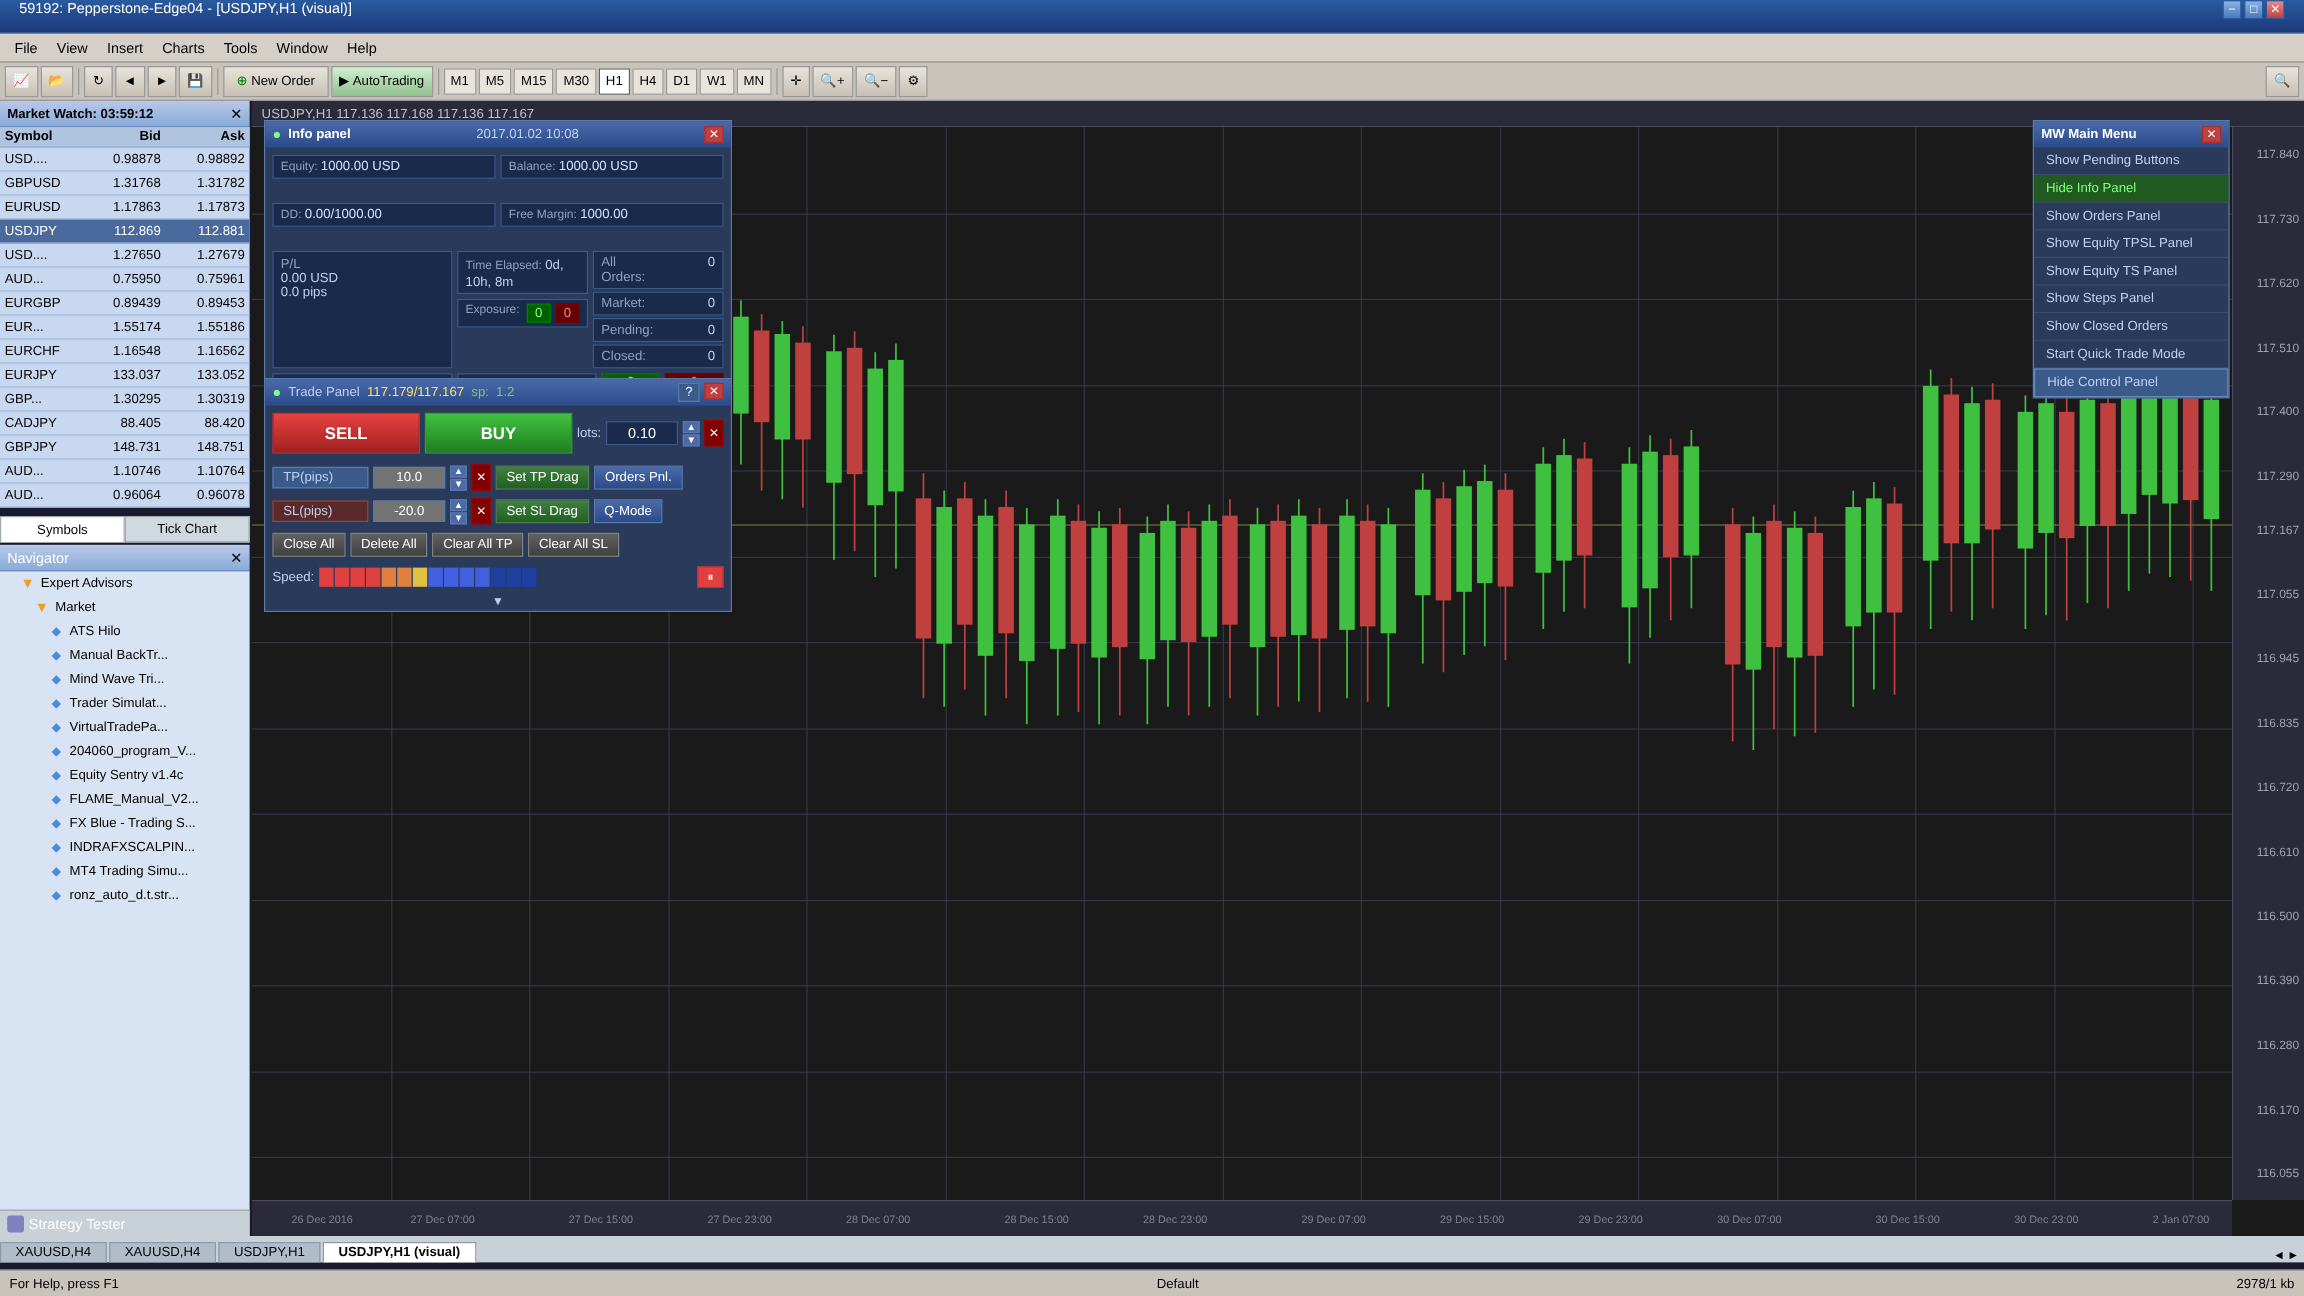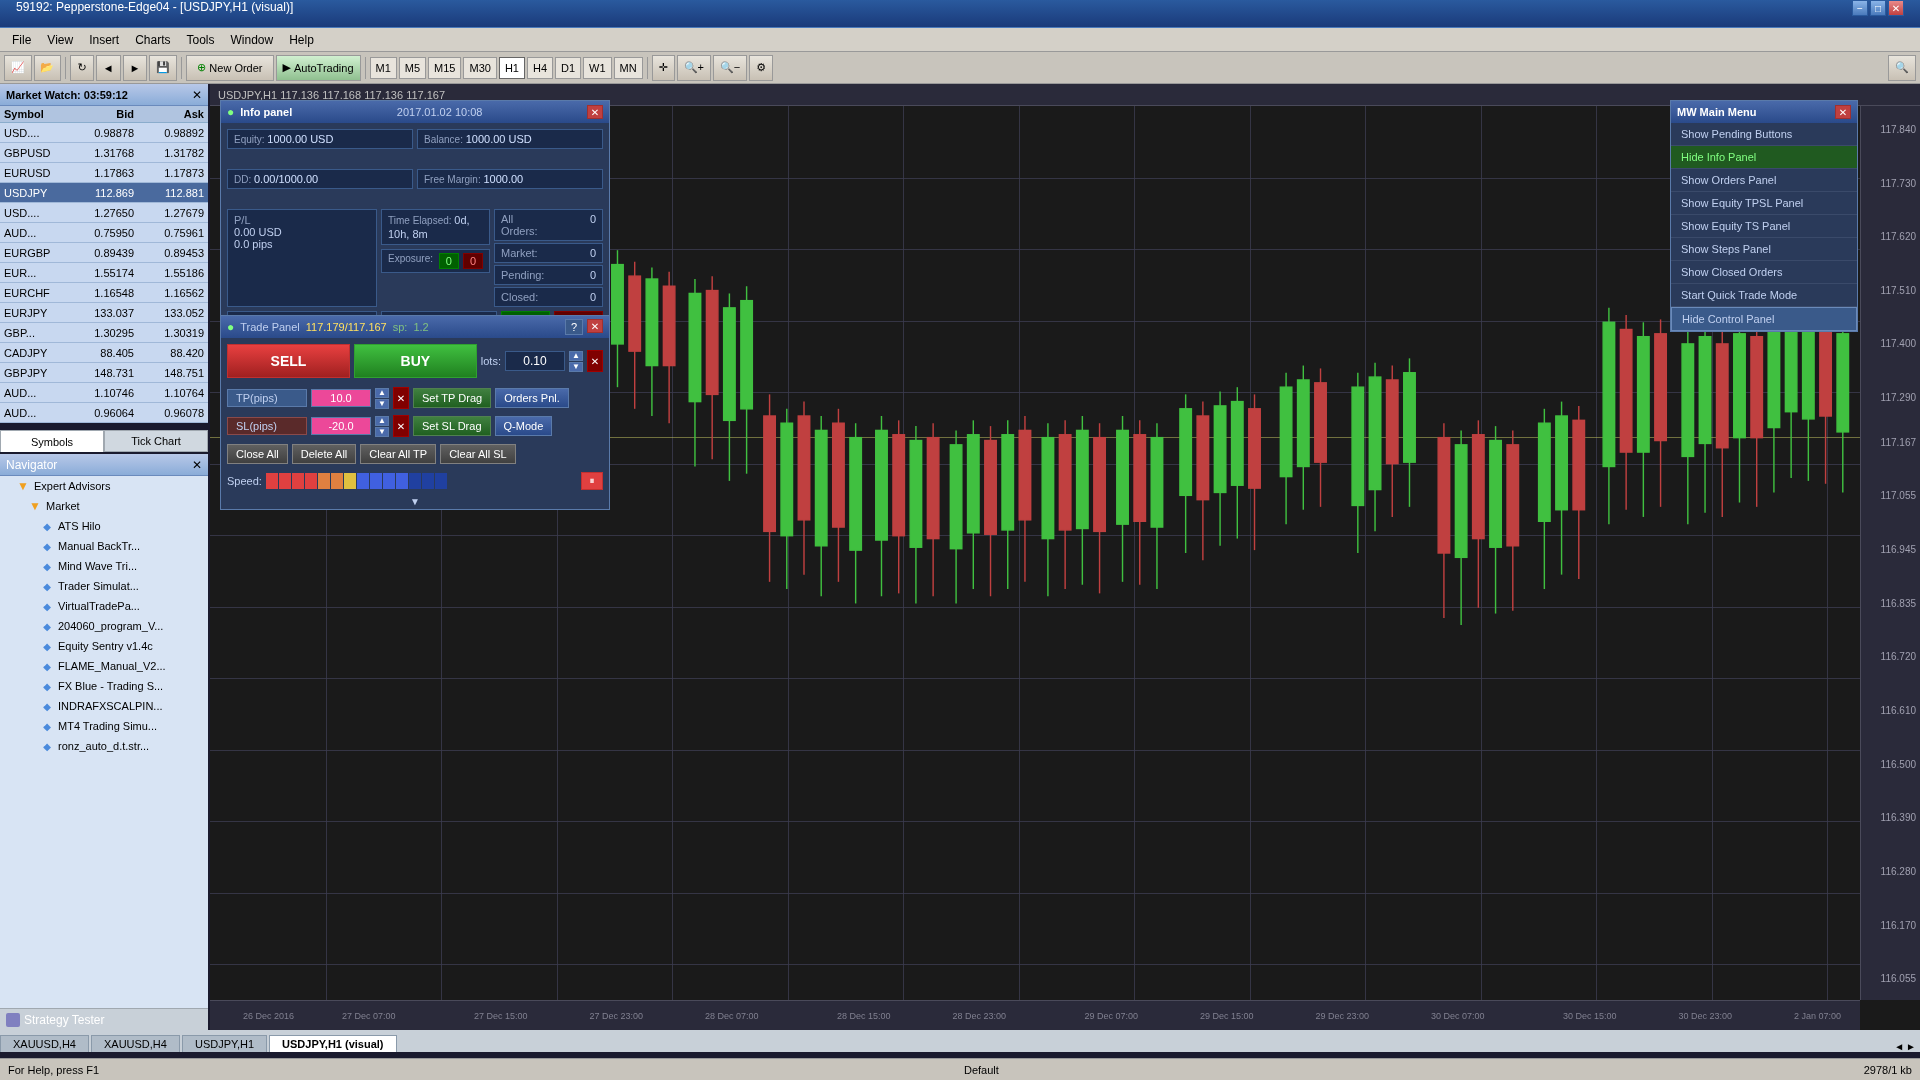--- a/index.html
+++ b/index.html
@@ -396,21 +396,21 @@
     .tp-label {
       background: #3a5a8a;
       border: 1px solid #5a7aaa;
       color: #c0d0f0;
       padding: 2px 8px;
       font-size: 11px;
       width: 80px;
     }
     .tp-input {
       width: 60px;
-      background: #ec4899;
+      background: #737373;
       border: 1px solid #5a7aaa;
       color: #fff;
       font-size: 11px;
       padding: 2px 4px;
       text-align: center;
     }
     .green-btn {
       background: linear-gradient(to bottom, #408040, #206020);
       border: 1px solid #508050;
       color: #fff;
@@ -474,21 +474,21 @@
       padding: 2px;
       cursor: pointer;
       color: #c0d0f0;
       font-size: 10px;
     }
 
     
     #mw-main-menu {
       position: absolute;
       right: 62px; top: 100px;
-      width: 188px;
+      width: 164px;
       background: #2a3a5a;
       border: 1px solid #5a7aaa;
       z-index: 200;
     }
     .mw-menu-titlebar {
       height: 22px;
       background: linear-gradient(to bottom, #4a6aaa, #2a4a8a);
       display: flex;
       align-items: center;
       justify-content: space-between;

